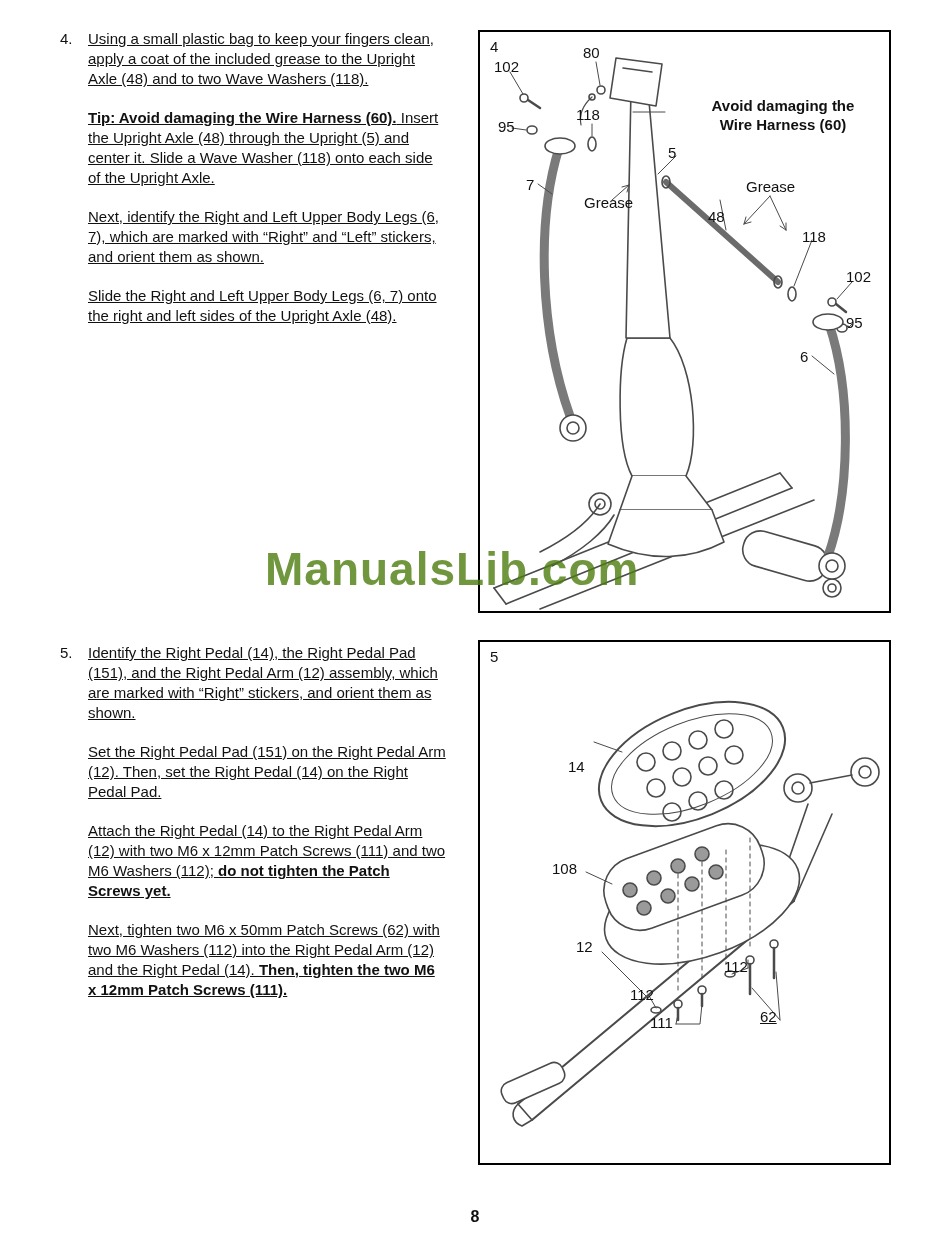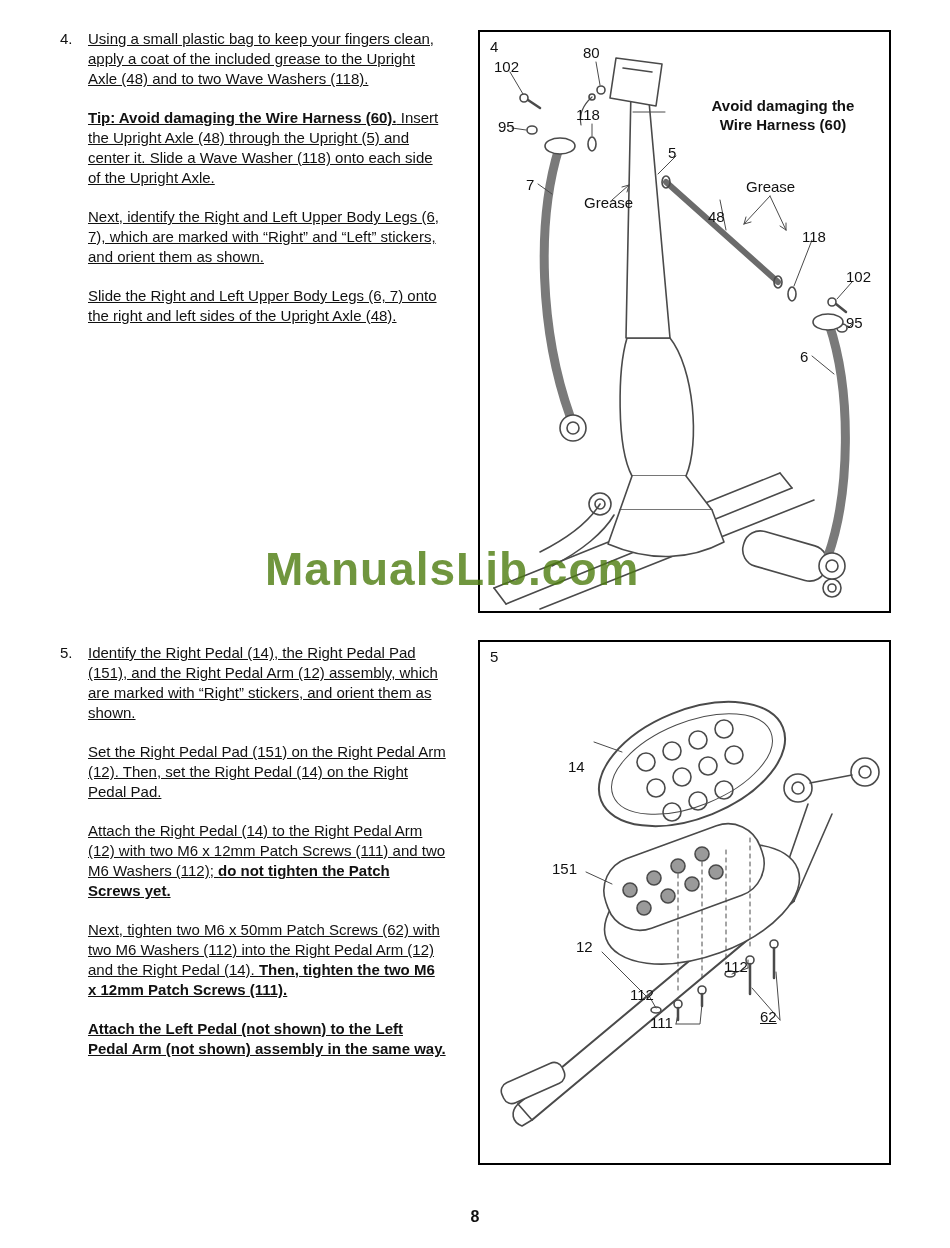--- a/index.html
+++ b/index.html
@@ -54,21 +54,20 @@
     </div>
   </div>
 
   <div class="step" id="step5">
     <div class="step-num">5.</div>
     <div class="step-body">
       <p><span>Identify the Right Pedal (14), the Right Pedal Pad (151), and the Right Pedal Arm (12) assembly, which are marked with “Right” stickers, and orient them as shown.</span></p>
       <p><span>Set the Right Pedal Pad (151) on the Right Pedal Arm (12). Then, set the Right Pedal (14) on the Right Pedal Pad.</span></p>
       <p><span>Attach the Right Pedal (14) to the Right Pedal Arm (12) with two M6 x 12mm Patch Screws (111) and two M6 Washers (112); </span><span class="b">do not tighten the Patch Screws yet.</span></p>
       <p><span>Next, tighten two M6 x 50mm Patch Screws (62) with two M6 Washers (112) into the Right Pedal Arm (12) and the Right Pedal (14). </span><span class="b">Then, tighten the two M6 x 12mm Patch Screws (111).</span></p>
-      <p><span class="b">Attach the Left Pedal (not shown) to the Left Pedal Arm (not shown) assembly in the same way.</span></p>
     </div>
   </div>
 
   <div class="figure-box" id="fig4">
     <div class="fig-num">4</div>
     <div class="fig-note">
       <span>Avoid damaging the</span><br>
       <span>Wire Harness (60)</span>
     </div>
 
@@ -252,21 +251,21 @@
           <path d="M122,310 L168,356"></path>
           <path d="M268,326 L252,332 M268,326 L268,318"></path>
           <path d="M168,352 L176,366"></path>
           <path d="M196,382 L198,372 M196,382 L220,382 L222,362"></path>
           <path d="M300,378 L272,346 M300,378 L296,330"></path>
         </g>
       </g>
     </svg>
 
     <div class="part-label" style="left:88px;  top:88px;margin-top:28px;">14</div>
-    <div class="part-label" style="left:72px;  top:218px;">151</div>
+    <div class="part-label" style="left:72px;  top:218px;">108</div>
     <div class="part-label" style="left:96px;  top:296px;">12</div>
     <div class="part-label" style="left:244px; top:316px;">112</div>
     <div class="part-label" style="left:150px; top:344px;">112</div>
     <div class="part-label" style="left:170px; top:372px;">111</div>
     <div class="part-label" style="left:280px; top:366px;text-decoration:underline;">62</div>
   </div>
 
   <div class="watermark">ManualsLib.com</div>
   <div class="page-number">8</div>
 

